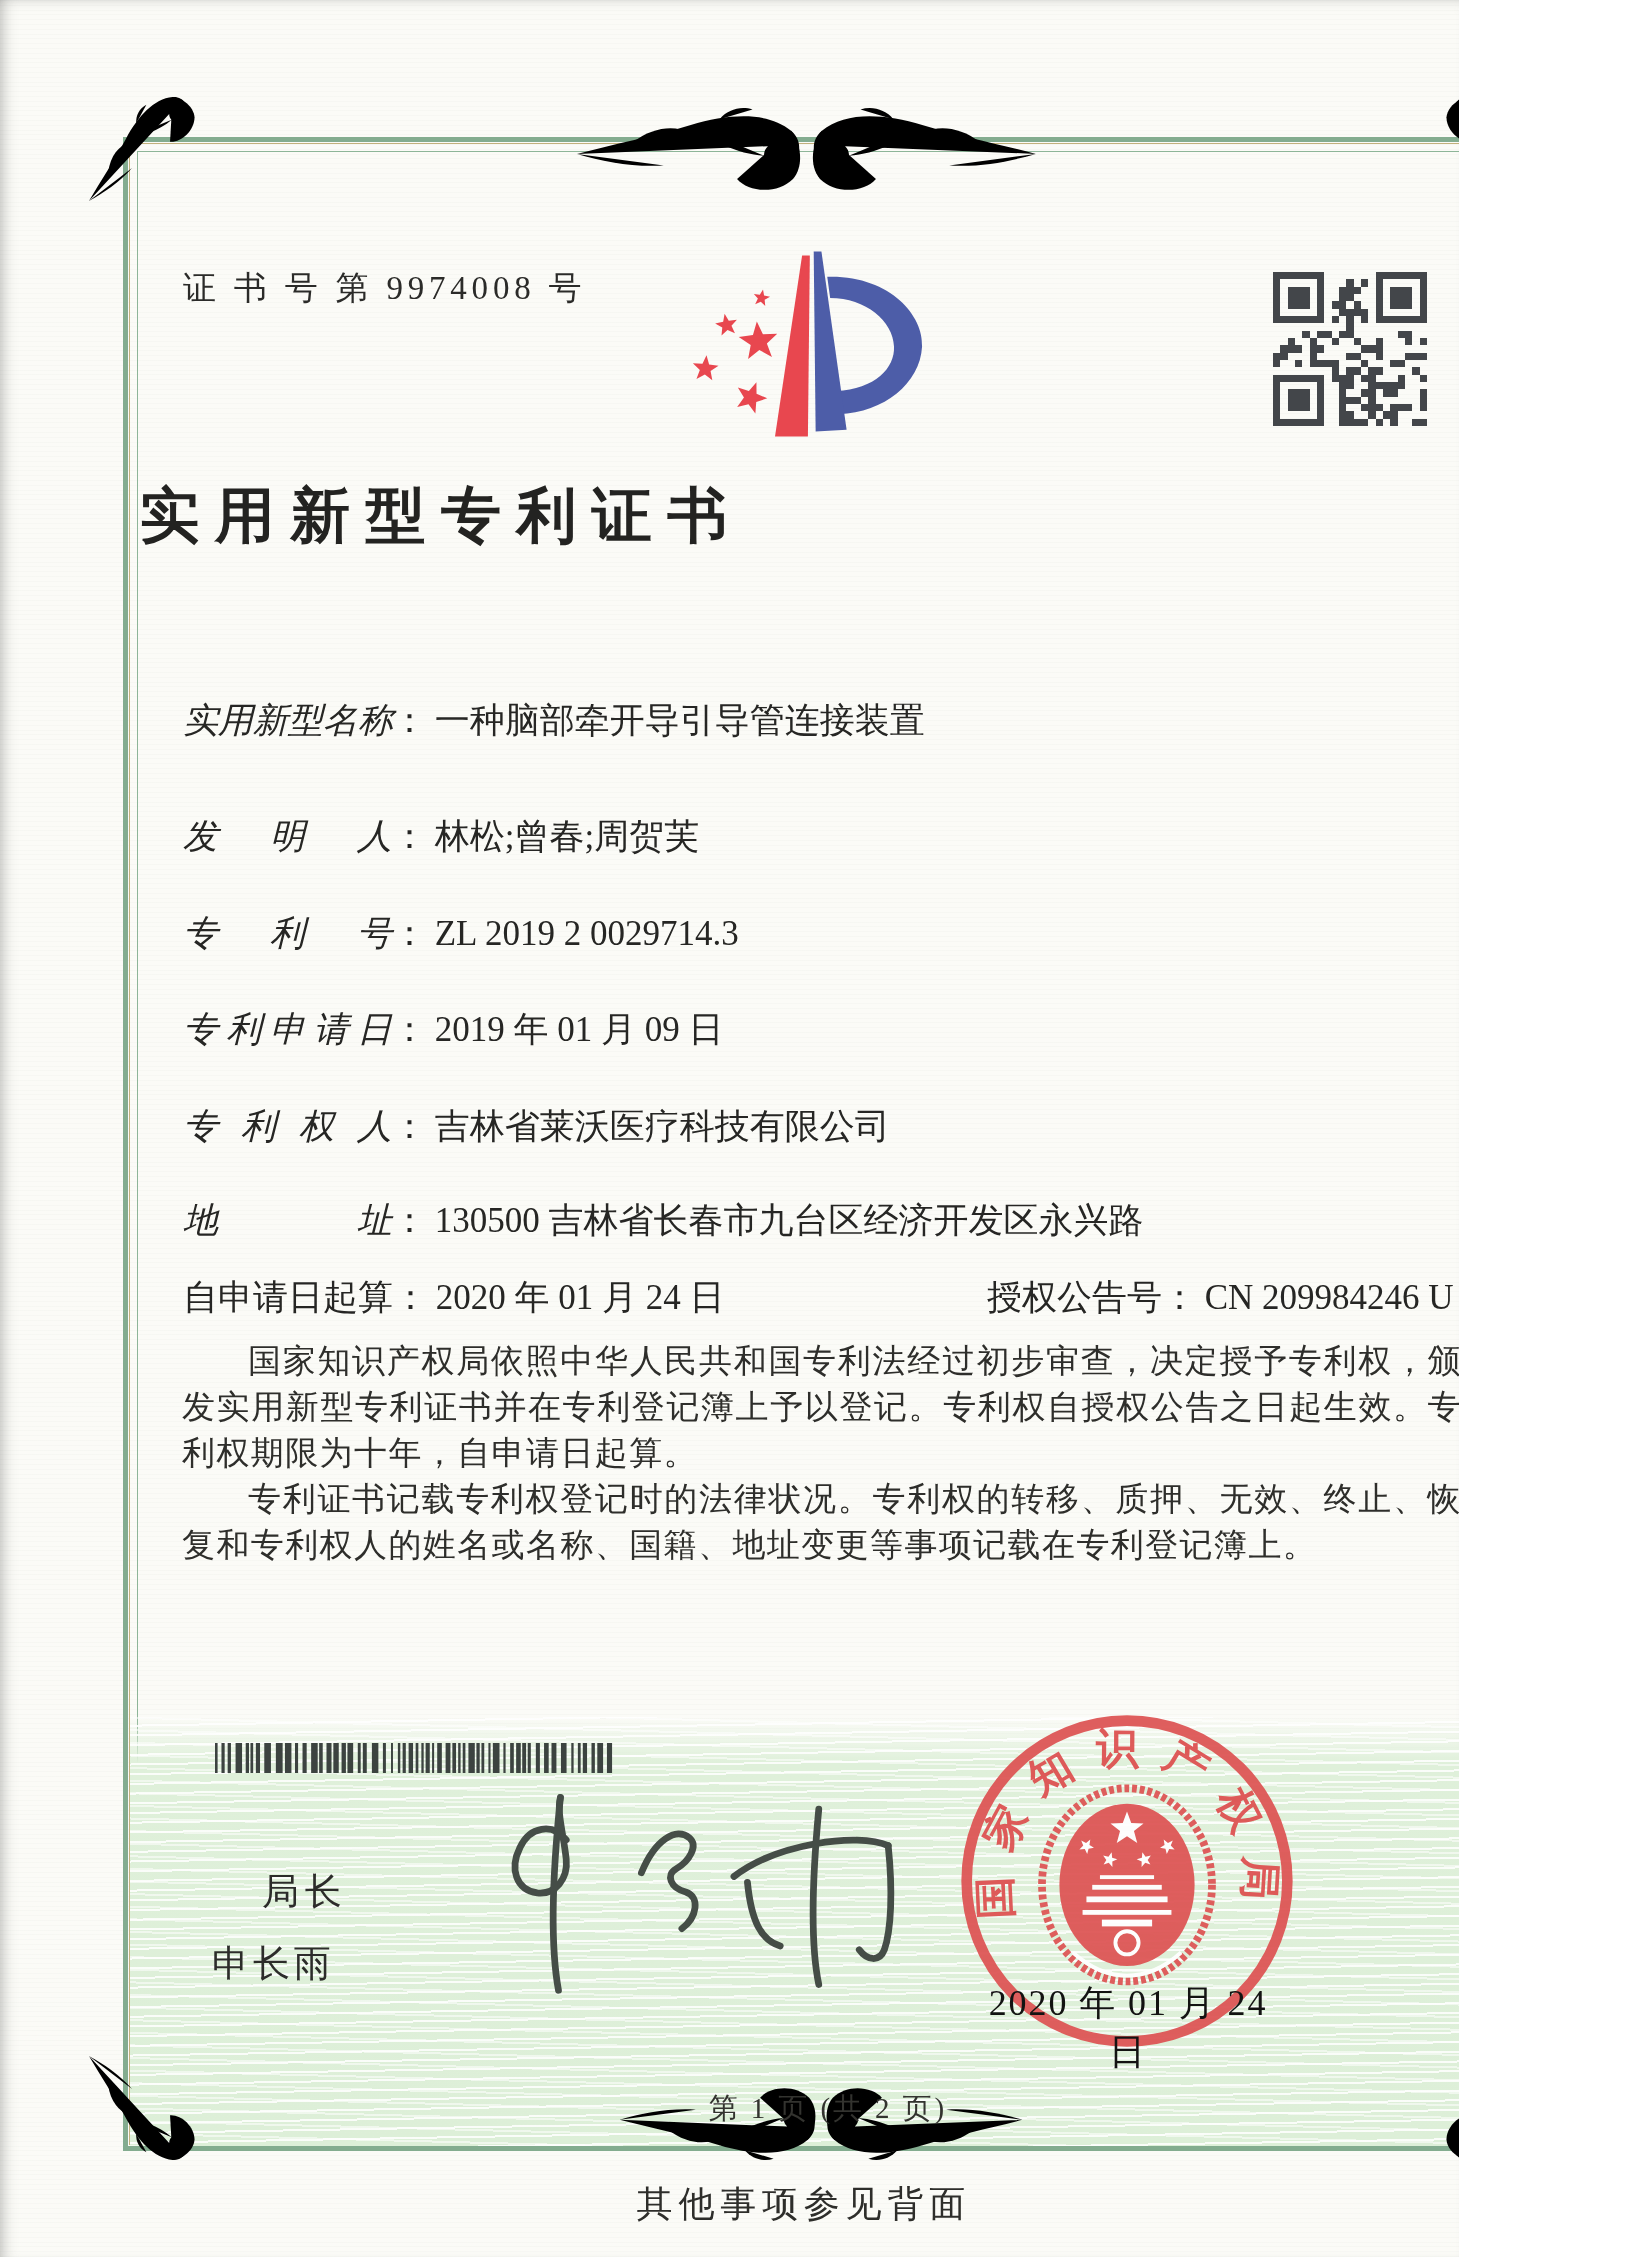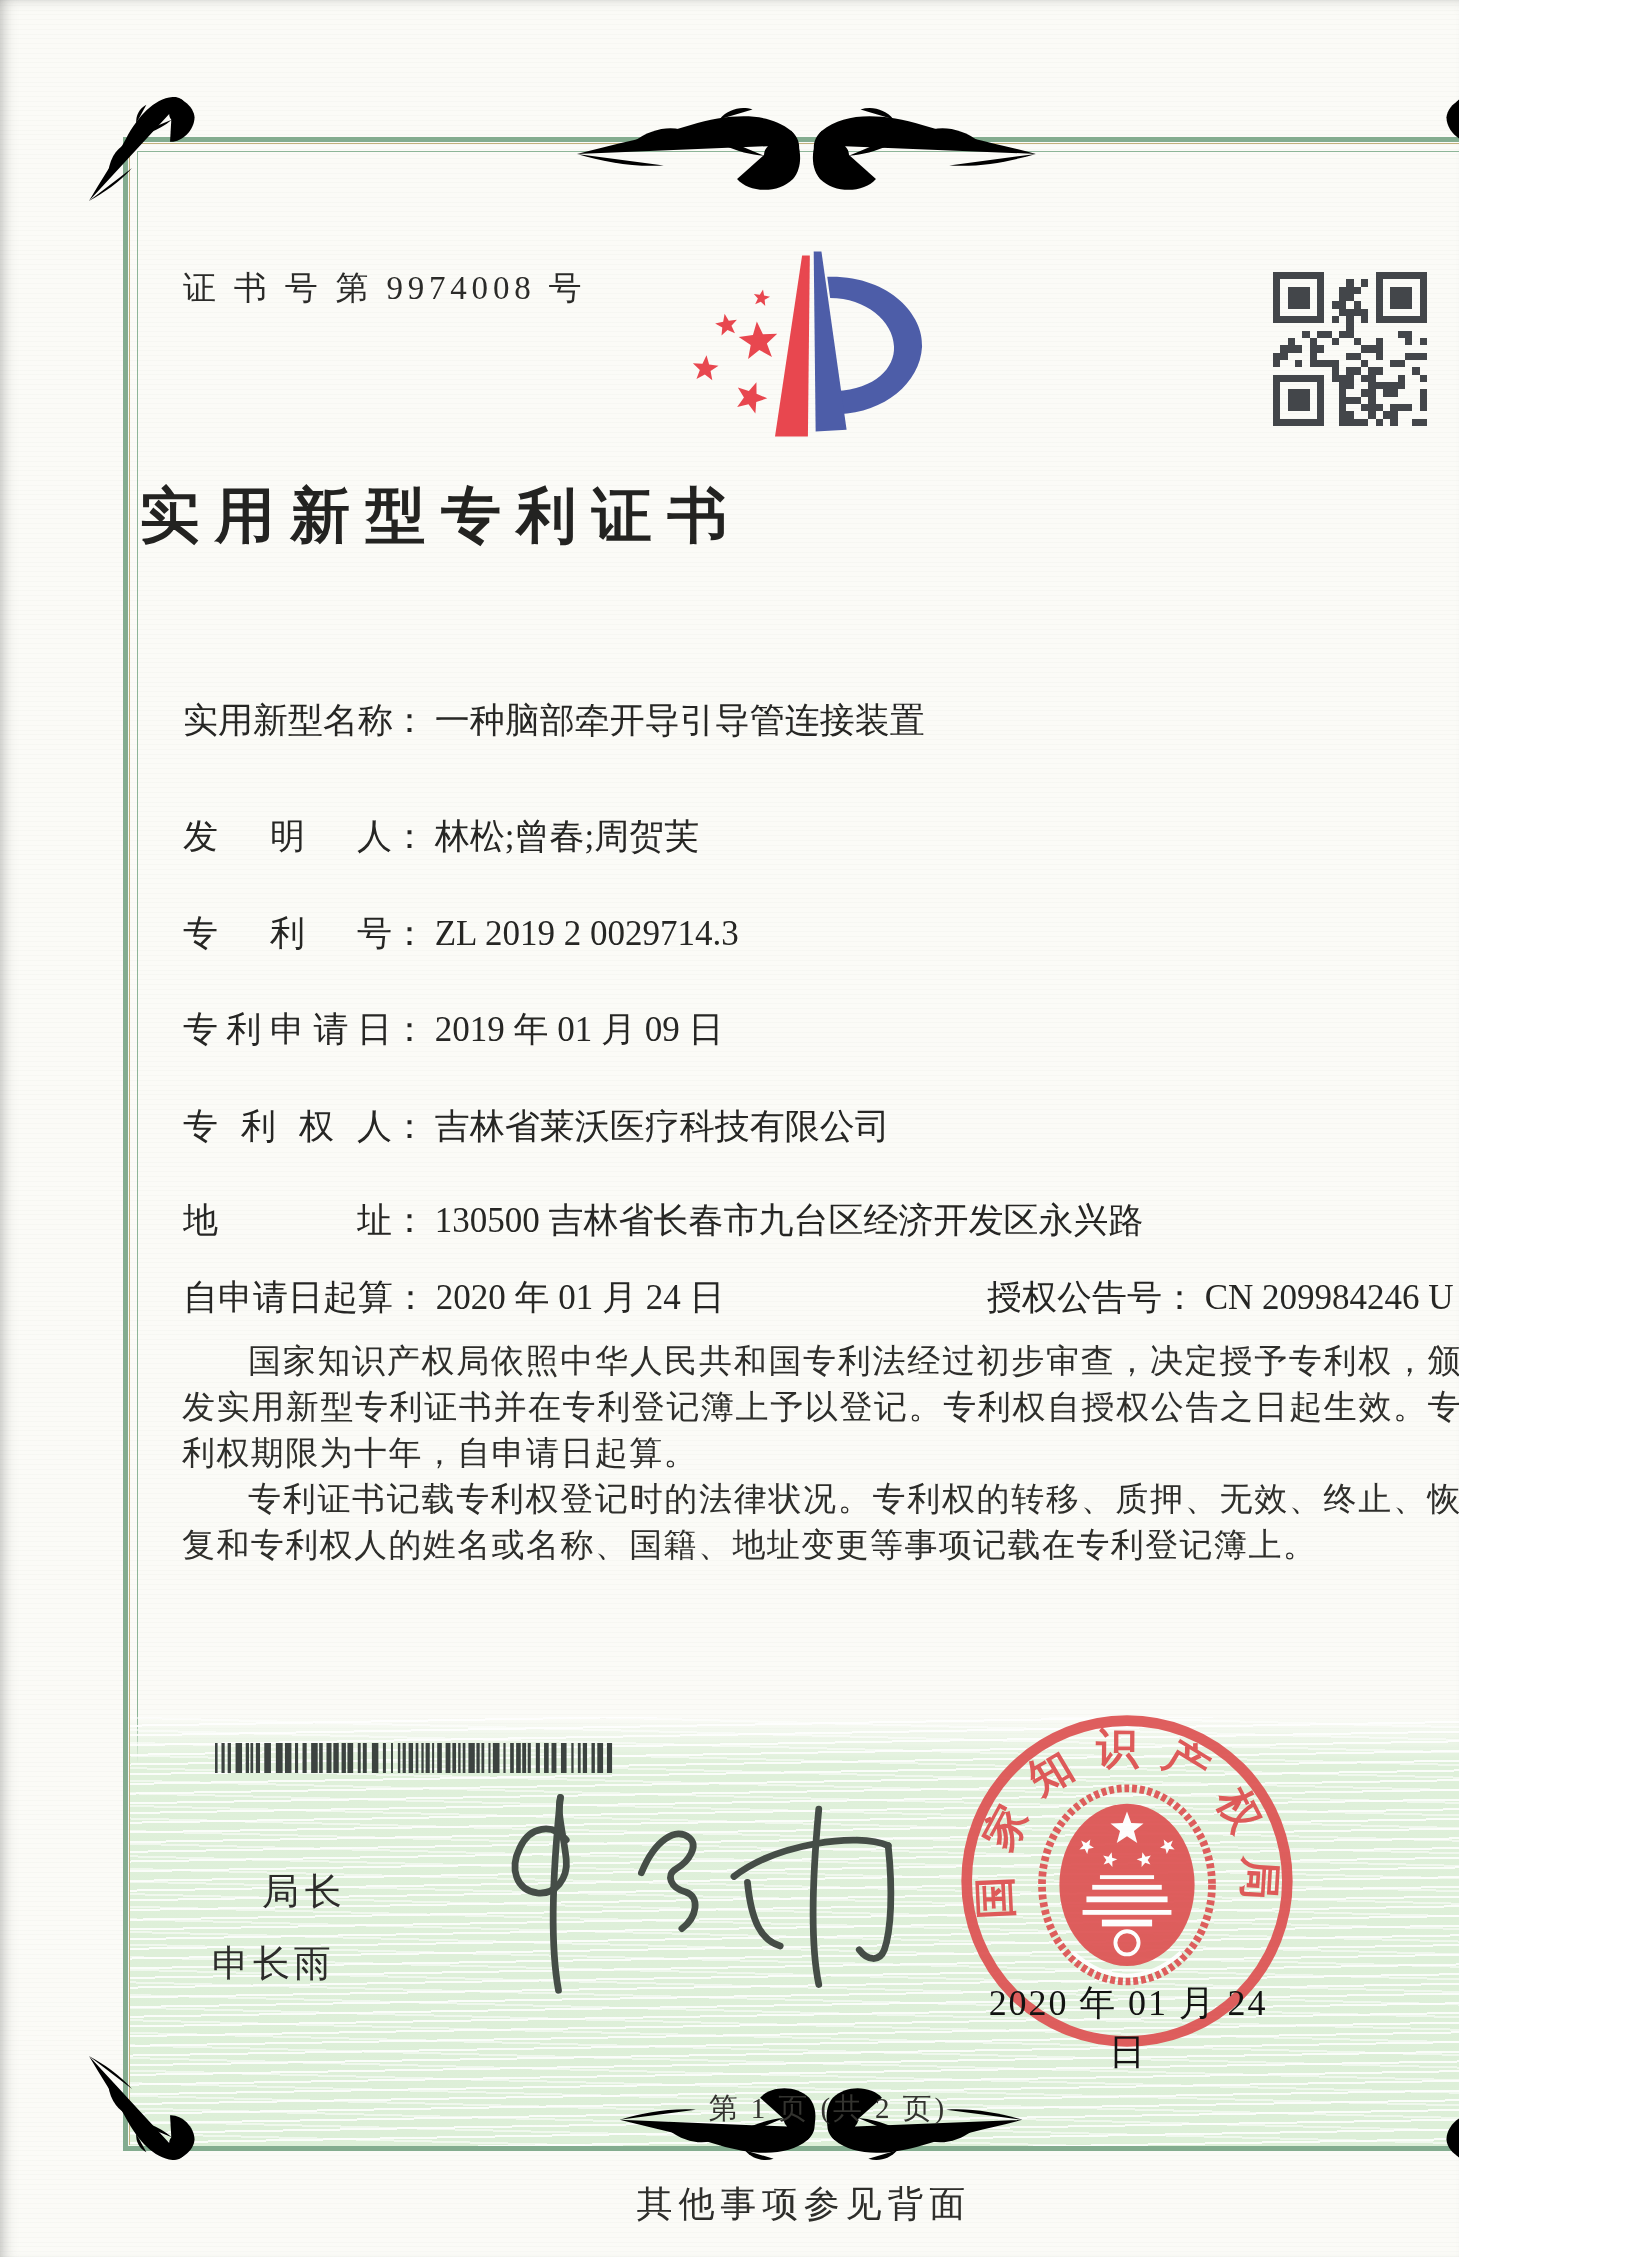--- a/index.html
+++ b/index.html
@@ -31,21 +31,21 @@
   .logo{position:absolute;left:686px;top:247px;width:238px;height:195px;}
   .qr{position:absolute;left:1273px;top:272px;width:154px;height:154px;}
   .qr svg{width:100%;height:100%;}
   .title{
     position:absolute;left:124px;top:476px;width:1394px;text-align:left;
     font-size:60px;font-weight:bold;letter-spacing:15.4px;color:#232321;
     text-indent:15.4px; 
   }
   .frow{position:absolute;left:183px;font-size:35px;white-space:nowrap;color:#28282
 6;}
-  .f-label{display:inline-block;width:209px;text-align:justify;text-align-last:justify;vertical-align:bottom;}
+  .f-label{display:inline-block;width:209px;text-align:justify;text-align-last:justify;vertical-align:bottom;font-style:italic;}
   .f-colon{display:inline-block;margin-right:7.7px;}
   .grant2{position:absolute;left:804px;top:0;}
   .paras{
     position:absolute;left:182px;top:1338px;width:1280px;
     font-size:33px;line-height:46px;letter-spacing:1.4px;text-align:justify;color:#2e2e2b;
   }
   .paras p{margin:0;text-indent:2em;}
   .barcode{position:absolute;left:215px;top:1743px;width:399px;height:30px;}
   .barcode svg{width:100%;height:100%;}
   .barcode rect{fill:#3c4340;}

